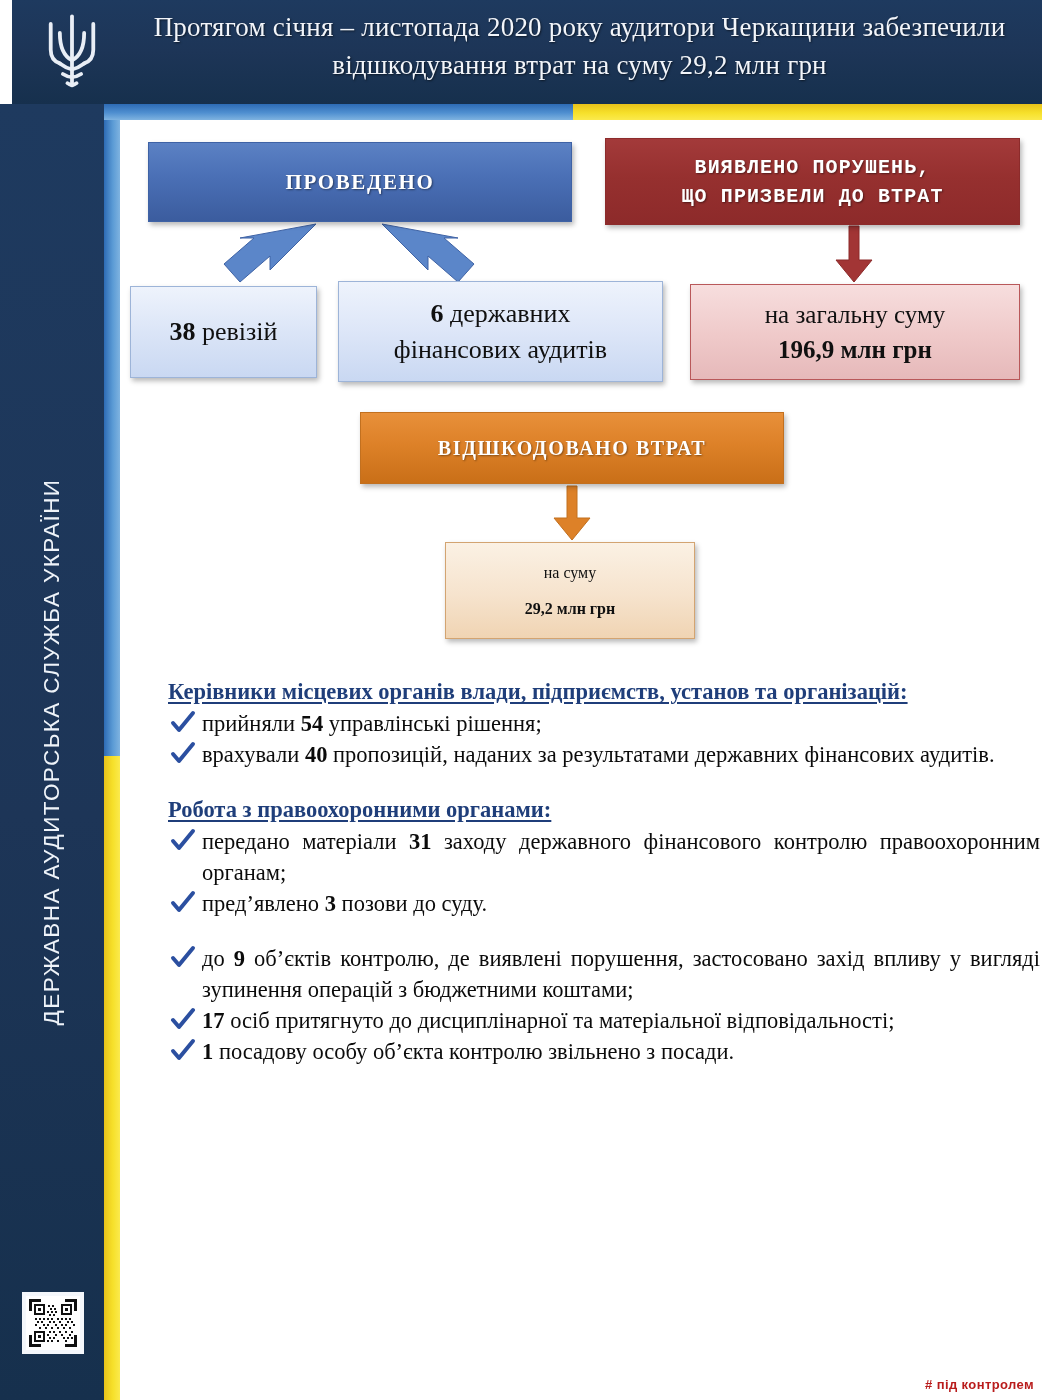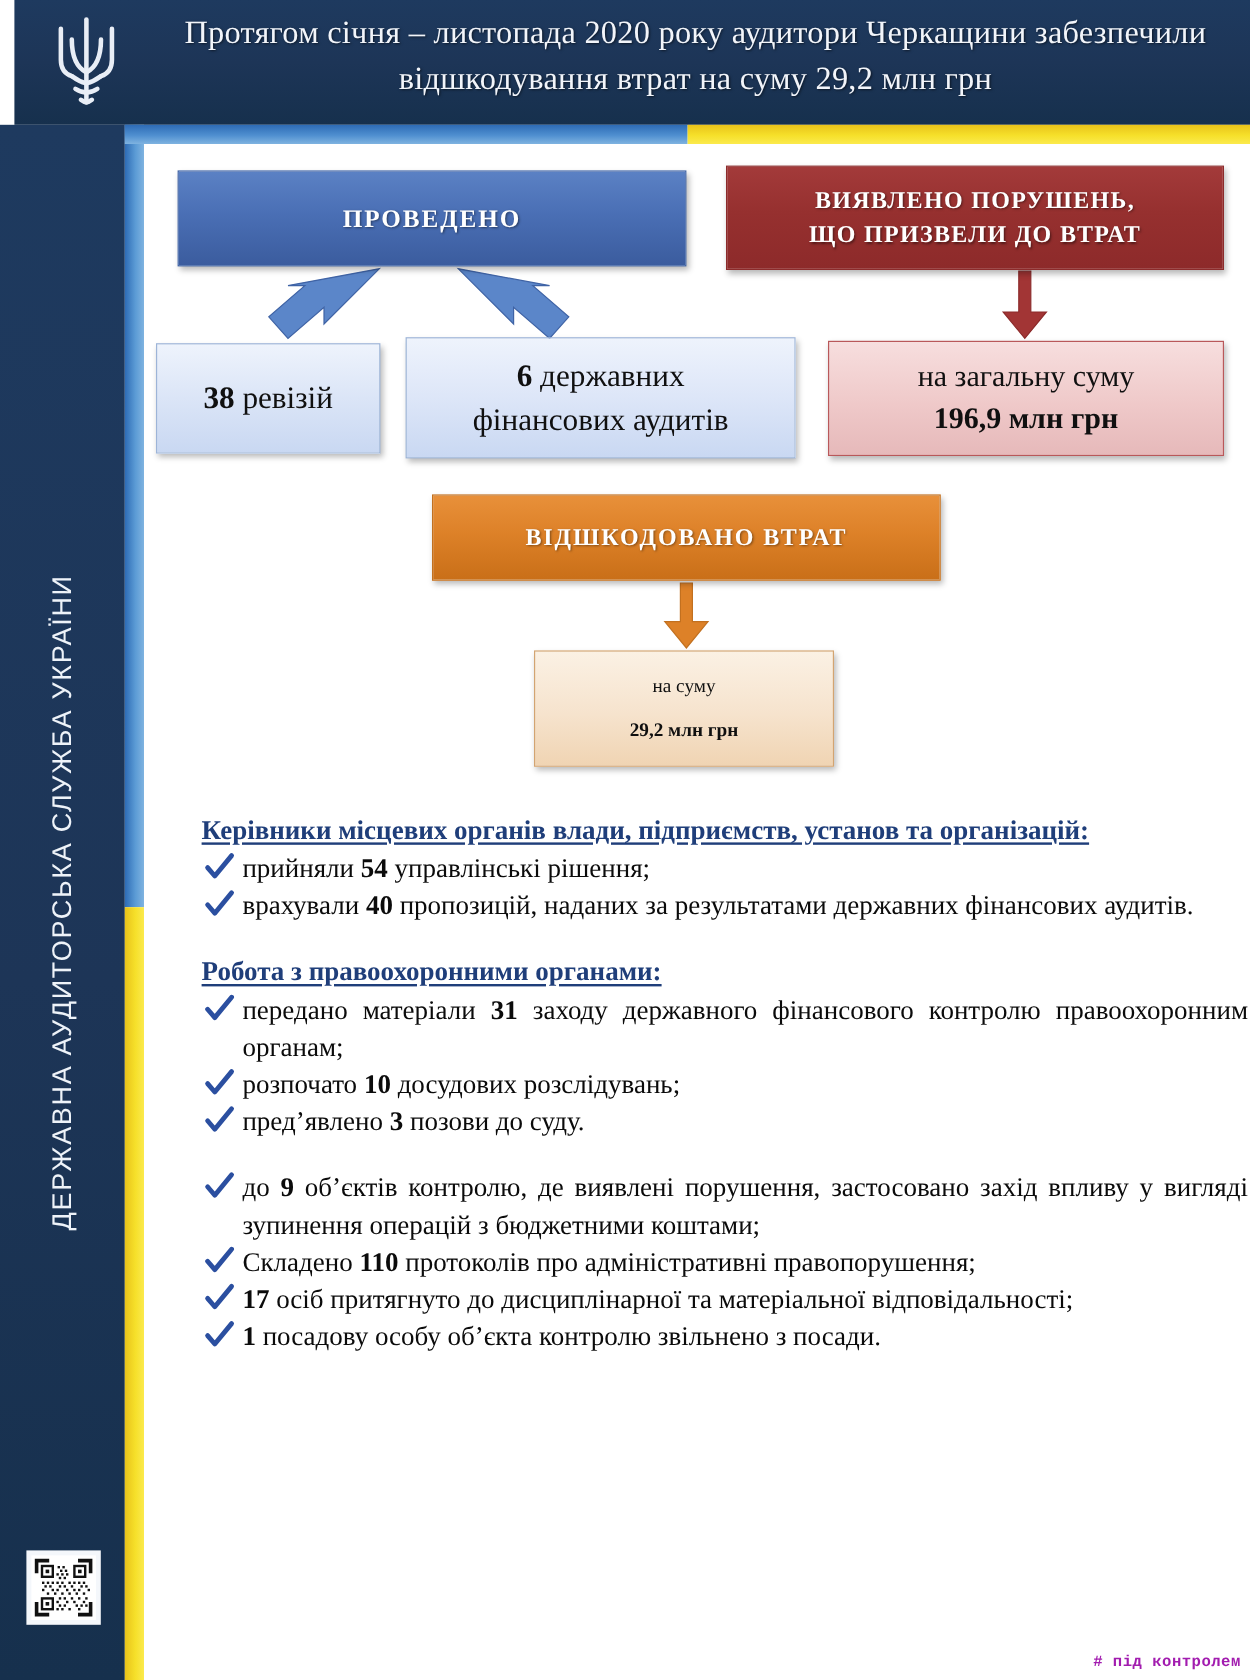--- a/index.html
+++ b/index.html
@@ -147,21 +147,21 @@
     letter-spacing: 1.6px;
     text-shadow: 1px 1px 2px rgba(0,0,0,.45);
   }
 
   .box-hdr-red {
     left: 485px; top: 18px;
     width: 415px; height: 87px;
     background: linear-gradient(180deg,#a33a3a 0%, #96302f 45%, #8d2a2a 100%);
     border: 1px solid #8c2b2b;
     color: #ffffff;
-    font-family: Liberation Serif, serif;
+    font-family: Liberation Mono, monospace;
     font-weight: bold;
     font-size: 20px;
     line-height: 29px;
     letter-spacing: 1.1px;
     text-shadow: 1px 1px 2px rgba(0,0,0,.45);
     flex-direction: column;
   }
 
   .box-res-38 {
     left: 10px; top: 166px;
@@ -258,22 +258,22 @@
     width: 26px; height: 26px;
   }
   .bullet .tick svg { width: 100%; height: 100%; display: block; }
 
   .gap-sm { height: 14px; }
 
   
   .footer-tag {
     position: absolute;
     right: 8px; bottom: 8px;
-    color: #a21caf;
-    font-family: Liberation Mono, monospace;
+    color: #b91c1c;
+    font-family: Liberation Sans, sans-serif;
     font-weight: bold;
     font-size: 13px;
     letter-spacing: .4px;
   }
 </style>
 </head>
 <body>
 
 <div class="page">
 
@@ -480,50 +480,34 @@
             </svg>
           </span>
           <span>передано матеріали <b>31</b> заходу державного фінансового контролю правоохоронним органам;</span>
         </div>
         <div class="bullet">
           <span class="tick">
             <svg viewBox="0 0 26 26" xmlns="http://www.w3.org/2000/svg">
               <path d="M3 13 L9 20 L23 3" fill="none" stroke="#2b4fa0" stroke-width="4" stroke-linecap="round" stroke-linejoin="round"></path>
             </svg>
           </span>
-          <span>розпочато <b>10</b> досудових розслідувань;</span>
-        </div>
-        <div class="bullet">
-          <span class="tick">
-            <svg viewBox="0 0 26 26" xmlns="http://www.w3.org/2000/svg">
-              <path d="M3 13 L9 20 L23 3" fill="none" stroke="#2b4fa0" stroke-width="4" stroke-linecap="round" stroke-linejoin="round"></path>
-            </svg>
-          </span>
           <span>пред’явлено <b>3</b> позови до суду.</span>
         </div>
       </div>
 
       <div class="gap-sm"></div>
 
       <div class="sec">
         <div class="bullet">
           <span class="tick">
             <svg viewBox="0 0 26 26" xmlns="http://www.w3.org/2000/svg">
               <path d="M3 13 L9 20 L23 3" fill="none" stroke="#2b4fa0" stroke-width="4" stroke-linecap="round" stroke-linejoin="round"></path>
             </svg>
           </span>
           <span>до <b>9</b> об’єктів контролю, де виявлені порушення, застосовано захід впливу у вигляді зупинення операцій з бюджетними коштами;</span>
-        </div>
-        <div class="bullet">
-          <span class="tick">
-            <svg viewBox="0 0 26 26" xmlns="http://www.w3.org/2000/svg">
-              <path d="M3 13 L9 20 L23 3" fill="none" stroke="#2b4fa0" stroke-width="4" stroke-linecap="round" stroke-linejoin="round"></path>
-            </svg>
-          </span>
-          <span>Складено <b>110</b> протоколів про адміністративні правопорушення;</span>
         </div>
         <div class="bullet">
           <span class="tick">
             <svg viewBox="0 0 26 26" xmlns="http://www.w3.org/2000/svg">
               <path d="M3 13 L9 20 L23 3" fill="none" stroke="#2b4fa0" stroke-width="4" stroke-linecap="round" stroke-linejoin="round"></path>
             </svg>
           </span>
           <span><b>17</b> осіб притягнуто до дисциплінарної та матеріальної відповідальності;</span>
         </div>
         <div class="bullet">

